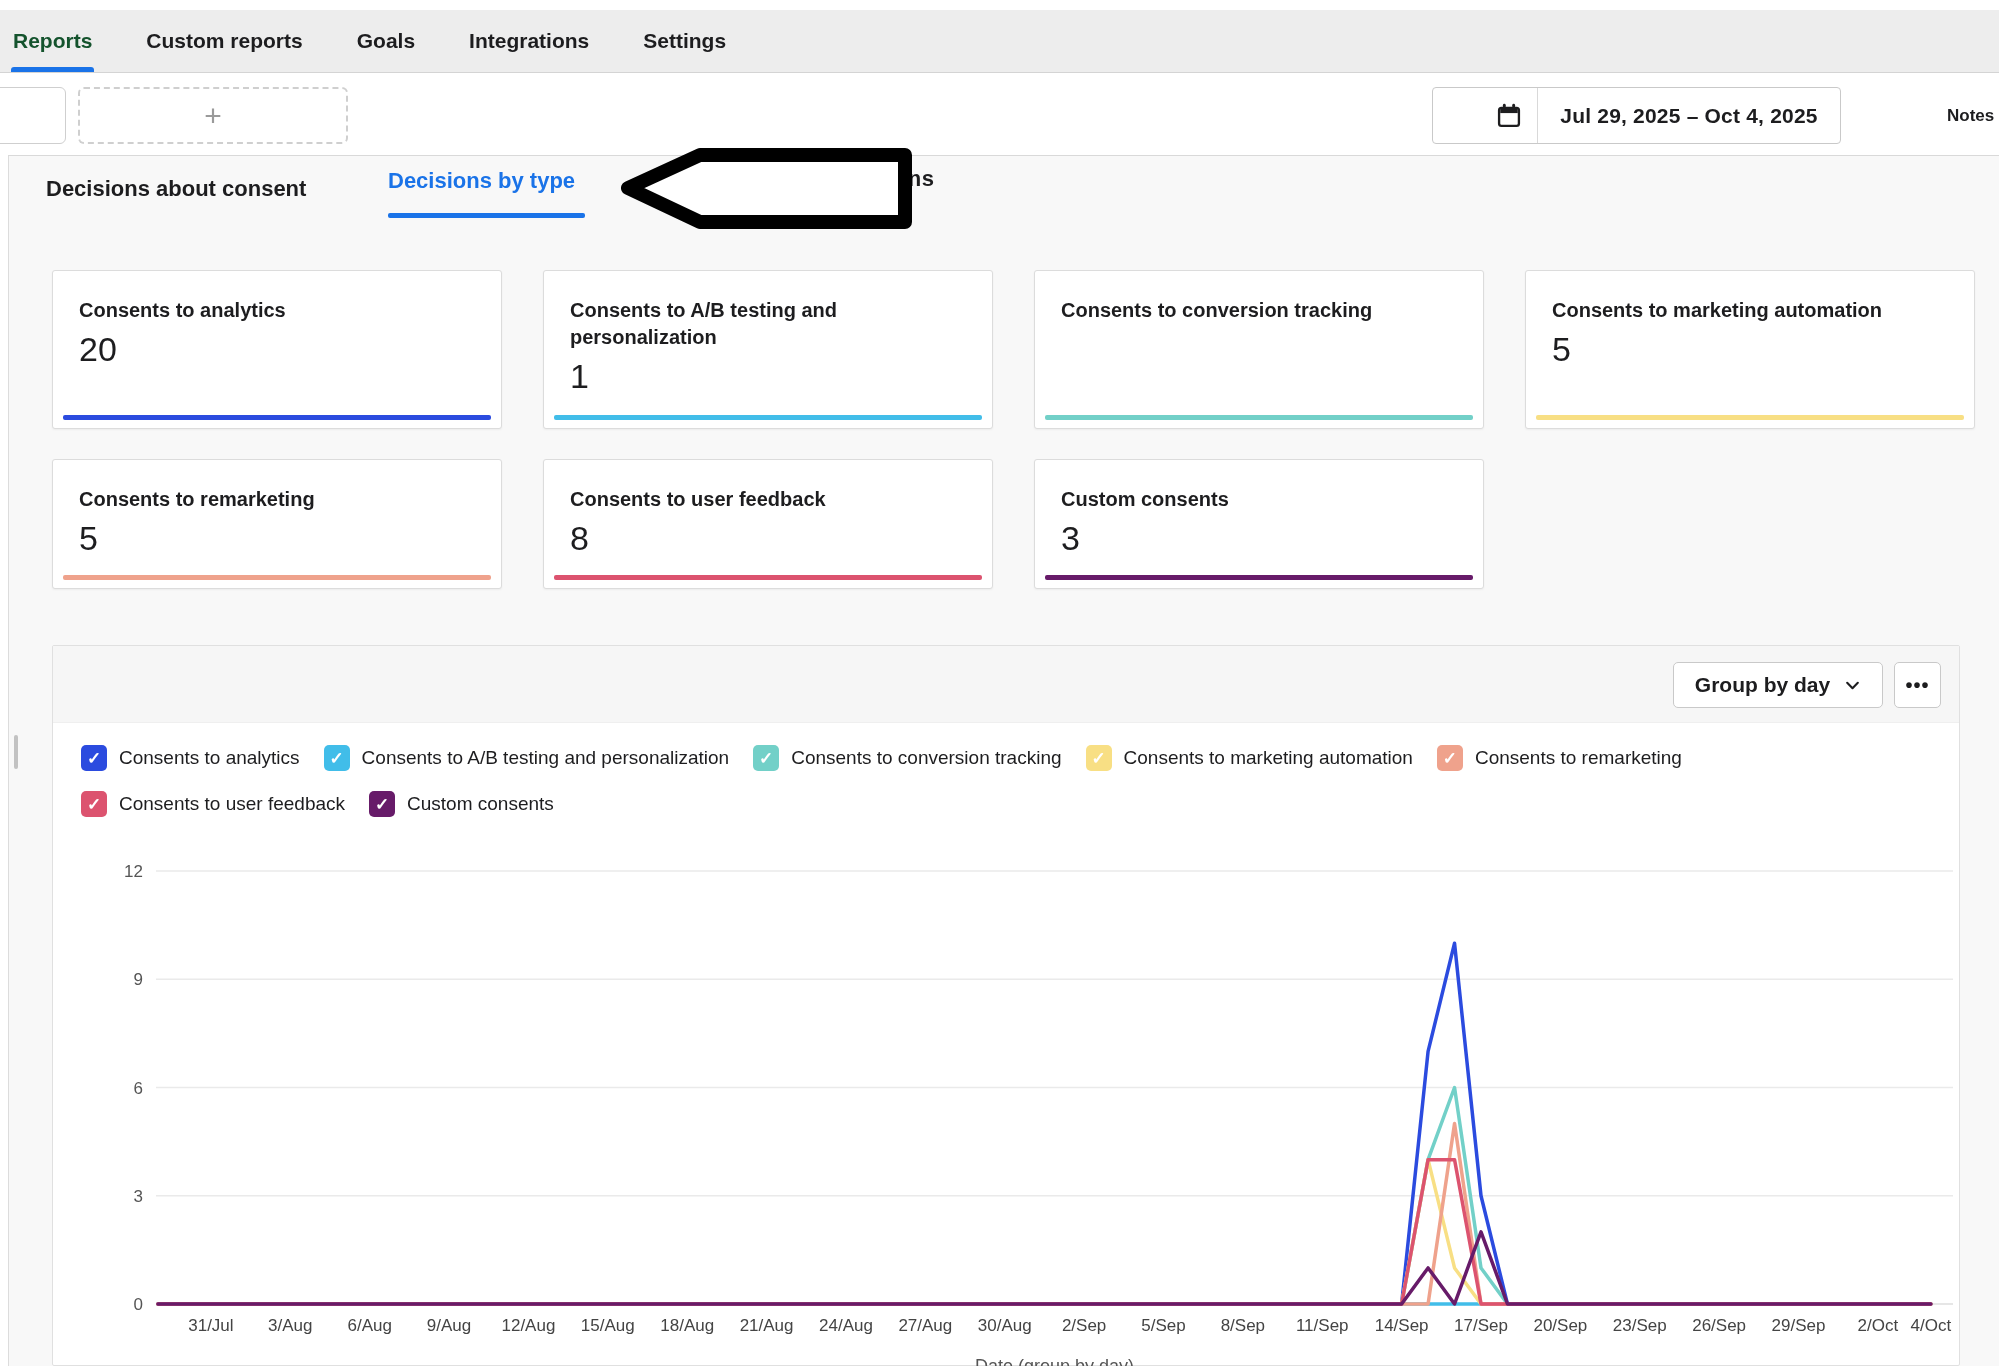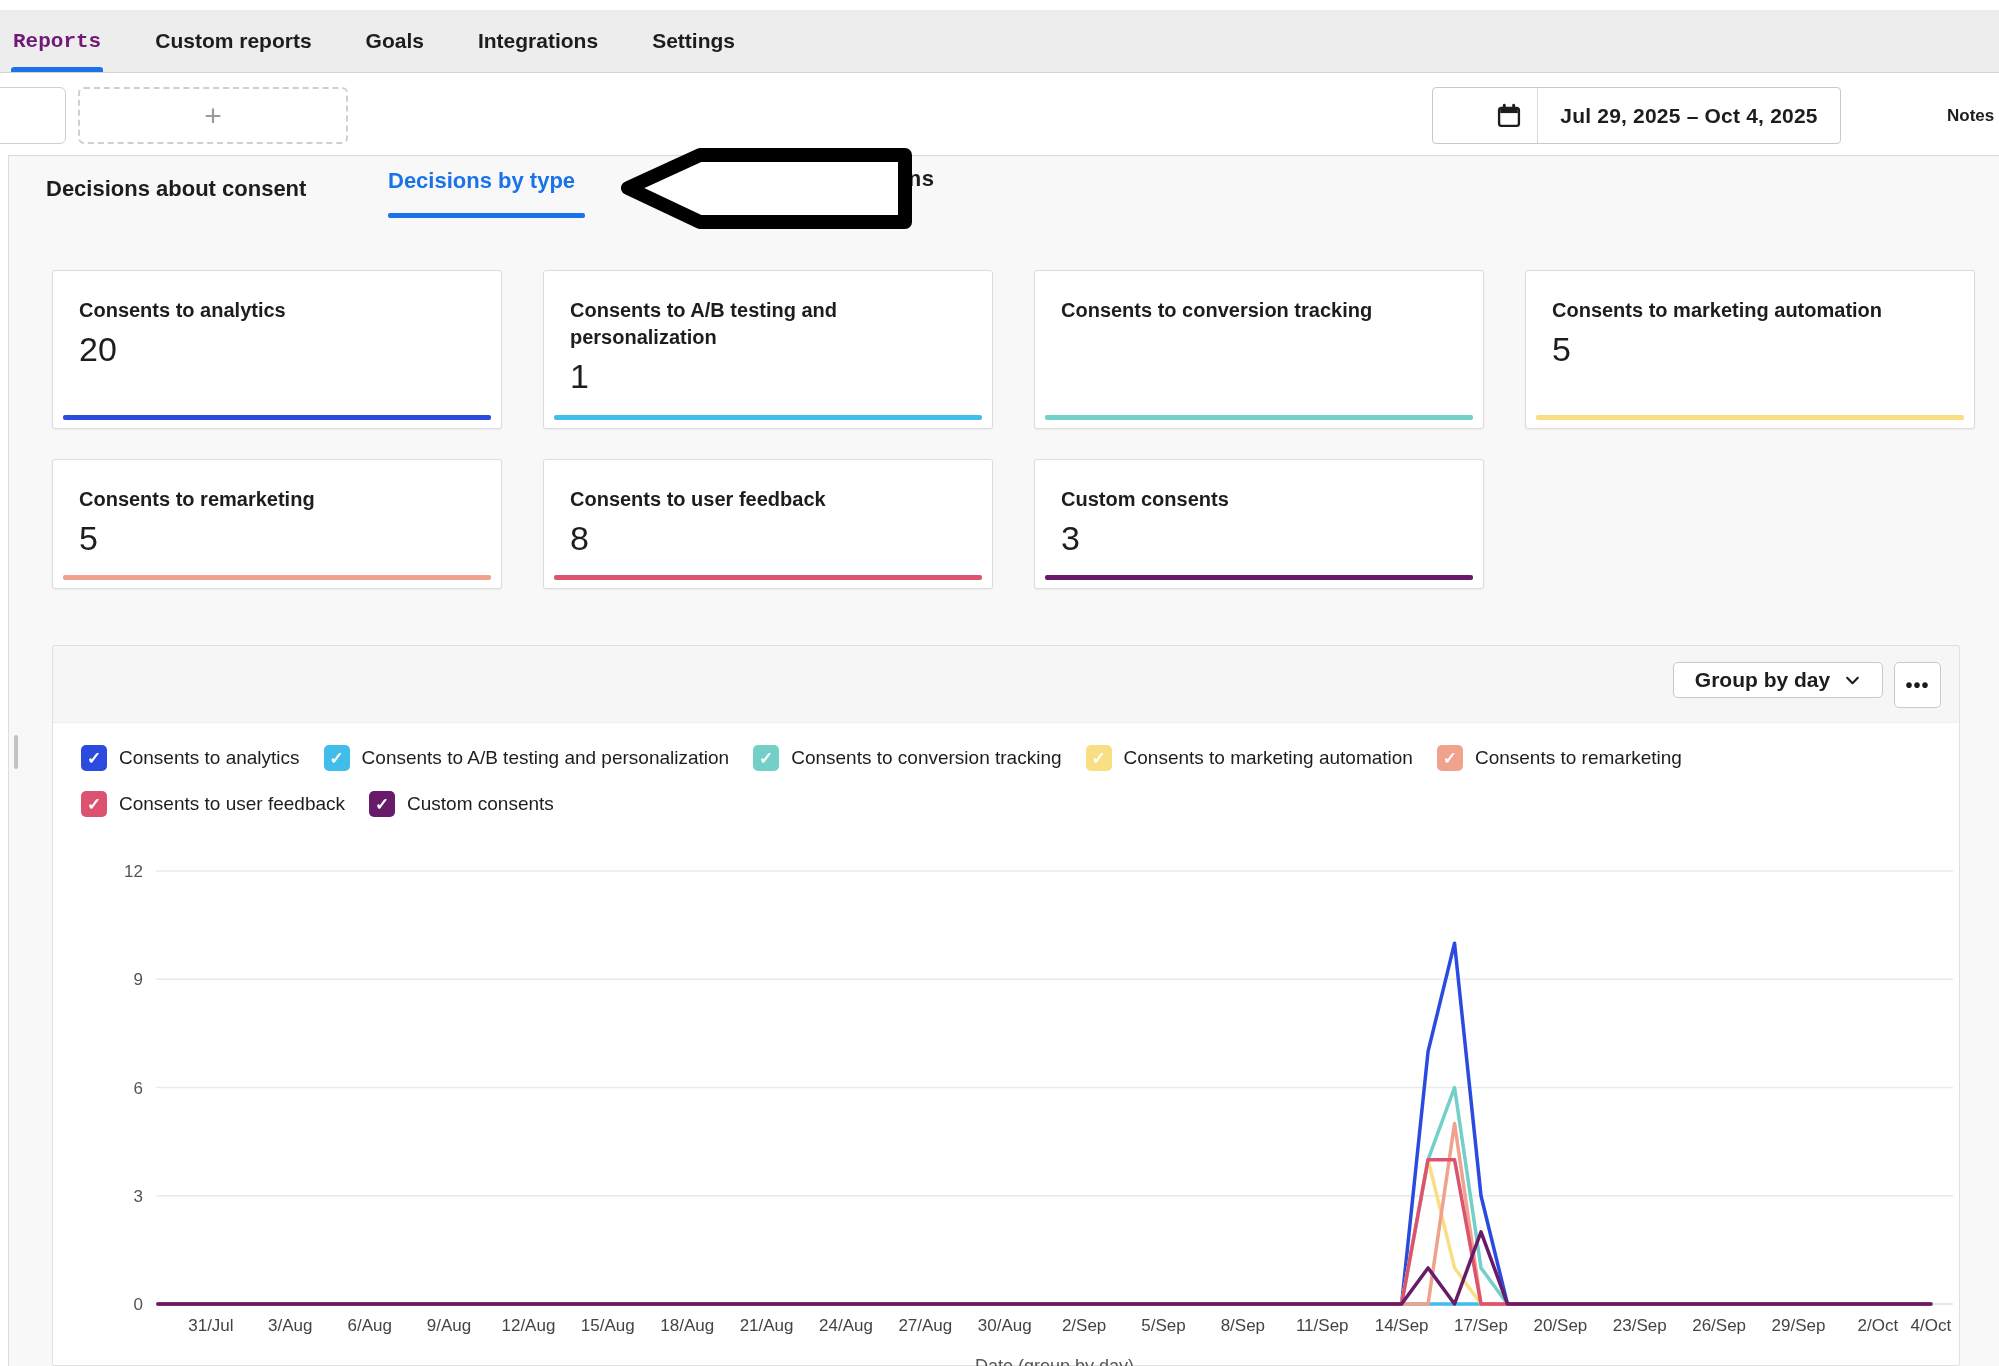--- a/index.html
+++ b/index.html
@@ -12,21 +12,21 @@
   
   .navbar{
     position:absolute; top:10px; left:0; right:0; height:63px;
     background:#ededed; border-bottom:1px solid #d4d4d4;
     display:flex; align-items:stretch; padding-left:13px; column-gap:54px;
   }
   .nav-item{
     font-size:21px; font-weight:700; display:flex; align-items:center;
     position:relative; cursor:pointer; white-space:nowrap;
   }
-  .nav-item.active{ color:#701a75;font-family:Liberation Mono, monospace; }
+  .nav-item.active{ color:#14532d; }
   .nav-item.active::after{
     content:""; position:absolute; left:-2px; right:-2px; bottom:0; height:5px;
     background:#1a73e8; border-radius:3px 3px 0 0;
   }
   
   .partial-tab{
     position:absolute; left:-30px; top:87px; width:96px; height:57px;
     background:#fff; border:1px solid #cfcfcf; border-radius:6px;
   }
   .add-tab{
@@ -86,21 +86,21 @@
   }
   
   .chart-panel{
     position:absolute; left:52px; top:645px; width:1908px; height:721px;
     background:#fff; border:1px solid #e0e0e0; border-radius:2px;
   }
   .chart-header{
     position:relative; height:77px; background:#f6f6f6; border-bottom:1px solid #efefef;
   }
   .groupby-select{
-    position:absolute; top:16px; right:76px; width:210px; height:36px;
+    position:absolute; top:16px; right:76px; width:210px; height:46px;
     background:#fff; border:1px solid #c9c9c9; border-radius:5px;
     display:flex; align-items:center; justify-content:center; column-gap:14px;
     font-size:21px; font-weight:700; cursor:pointer;
   }
   .more-btn{
     position:absolute; top:16px; right:18px; width:47px; height:46px;
     background:#fff; border:1px solid #c9c9c9; border-radius:5px;
     display:flex; align-items:center; justify-content:center;
     font-size:20px; font-weight:700; letter-spacing:1px; cursor:pointer;
   }

